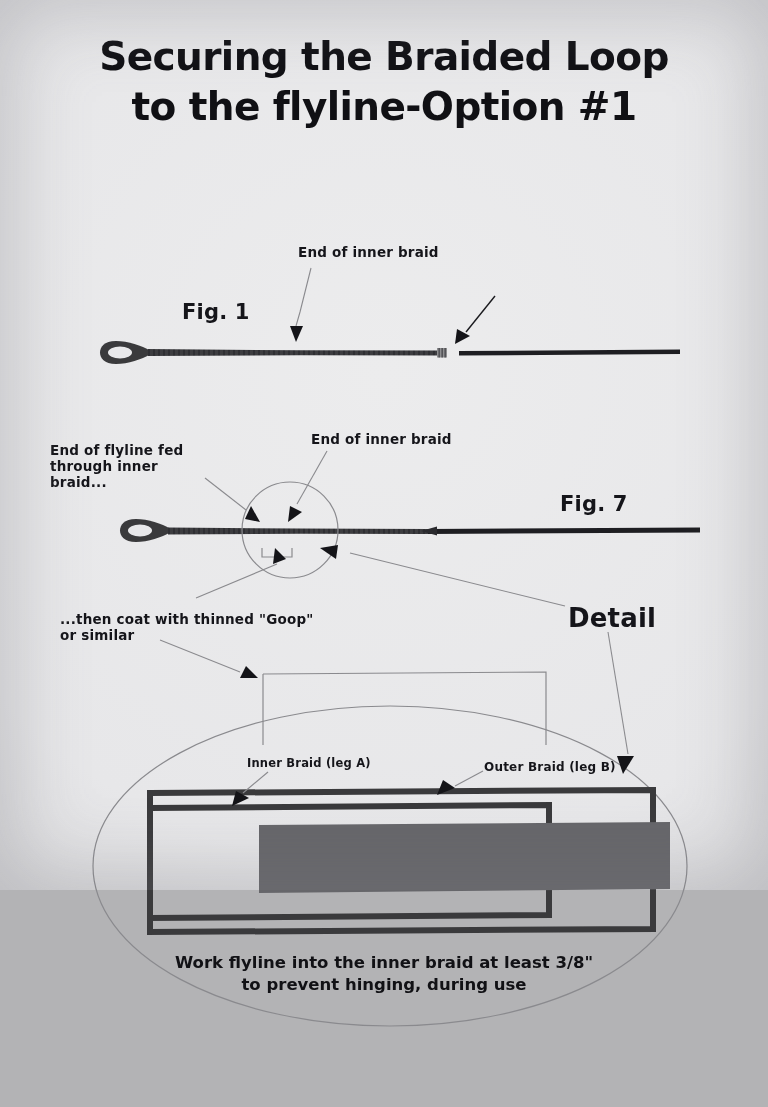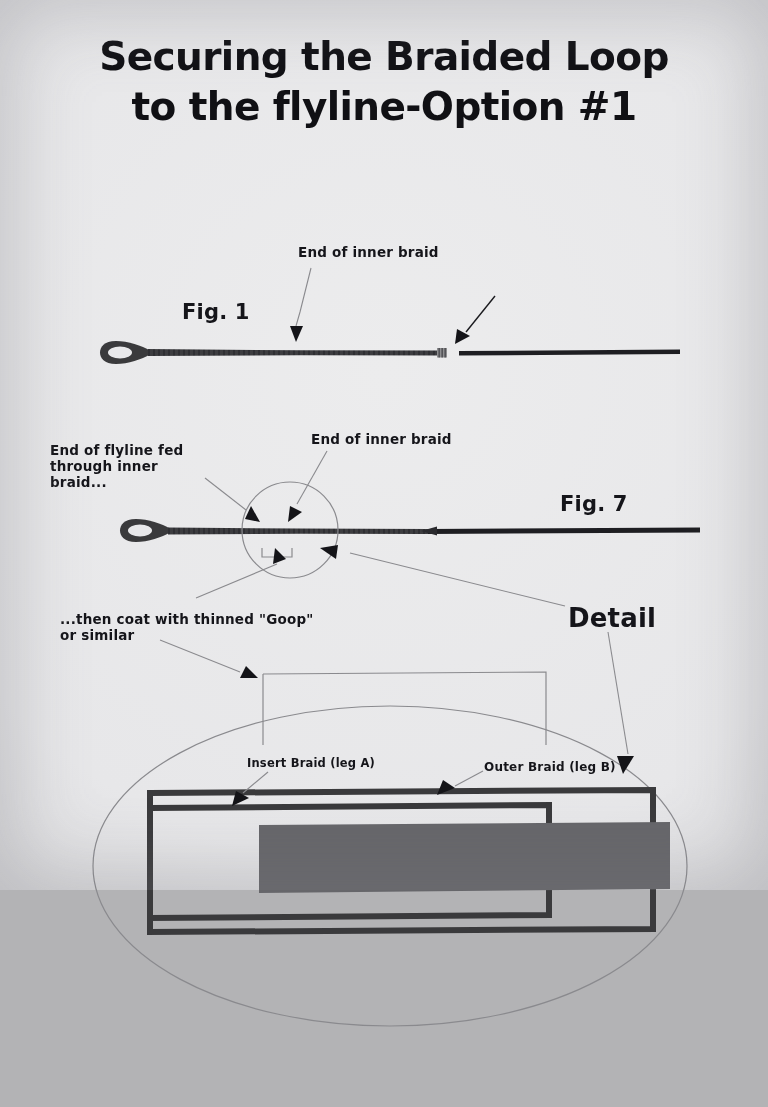--- a/index.html
+++ b/index.html
@@ -93,23 +93,25 @@
 
   <div class="lbl" id="t3">End of flyline fed
 through inner
 braid...</div>
   <div class="lbl" id="t4">End of inner braid</div>
   <div class="lbl" id="fig2">Fig. 7</div>
   <div class="lbl" id="t5">...then coat with thinned "Goop"
 or similar</div>
 
   <div class="lbl" id="detail">Detail</div>
-  <div class="lbl" id="t6">Insert Braid (leg A)</div>
+  <div class="lbl" id="t6">Inner Braid (leg A)</div>
   <div class="lbl" id="t7">Outer Braid (leg B)</div>
   <div id="flylineLabel">Flyline</div>
+  <div id="caption">Work flyline into the inner braid at least 3/8"
+to prevent hinging, during use</div>
 
   <svg class="overlay" viewBox="0 0 768 1107">
     <defs>
       <marker id="ah" markerWidth="12" markerHeight="12" refX="9" refY="4.2" orient="auto" markerUnits="userSpaceOnUse">
         <path d="M0,0 L10,4.2 L0,8.4 L3,4.2 Z" fill="#141418"></path>
       </marker>
       <pattern id="braidtex" width="5" height="8" patternUnits="userSpaceOnUse">
         <rect width="5" height="8" fill="#3d3d40"></rect>
         <rect x="3.4" width="1.2" height="8" fill="#26262a"></rect>
       </pattern>

